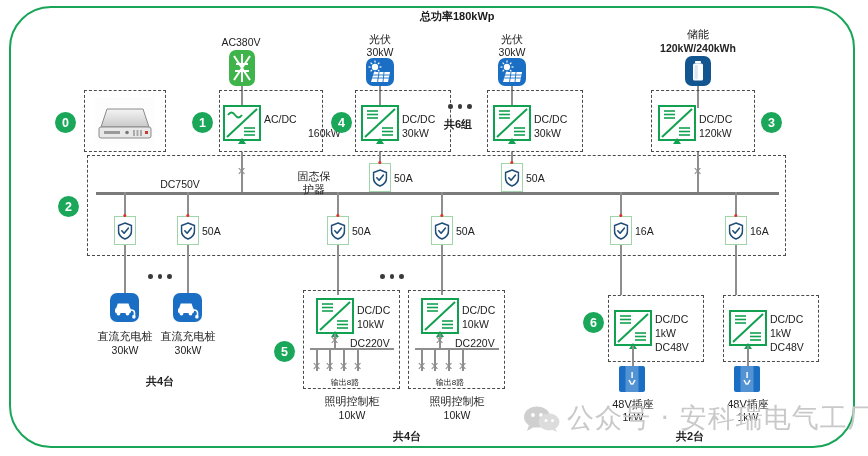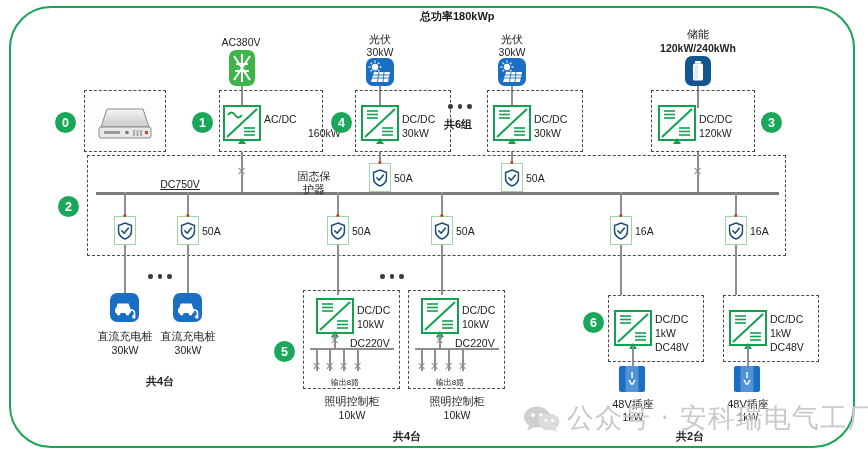--- a/index.html
+++ b/index.html
@@ -263,21 +263,21 @@
     </svg>
   </div>
   <div class="lbl" style="left:699px;top:113px;width:52px;text-align:left;">DC/DC</div>
   <div class="lbl" style="left:699px;top:127px;width:52px;text-align:left;">120kW</div>
   <div class="numcircle" style="left:761px;top:112px;">3</div>
 
   <div class="numcircle" style="left:58px;top:196px;">2</div>
   <div class="ddbox" style="left:87px;top:155px;width:699px;height:101px;"></div>
 
   <div class="busbar" style="left:96px;top:192px;width:683px;"></div>
-  <div class="lbl" style="left:150px;top:178px;width:60px;text-decoration:underline;">DC750V</div>
+  <div class="lbl" style="left:150px;top:178px;width:60px;">DC750V</div>
 
   <div class="lbl cn" style="left:288px;top:170px;width:52px;">固态保</div>
   <div class="lbl cn" style="left:288px;top:183px;width:52px;">护器</div>
 
   <div class="vwire" style="left:241.2px;top:152px;height:40px;"></div>
   <div class="xmark" style="left:237px;top:166px;">✕</div>
   <div class="vwire" style="left:697.2px;top:152px;height:40px;"></div>
   <div class="xmark" style="left:693px;top:166px;">✕</div>
 
   <div class="vwire" style="left:379.2px;top:152px;height:12px;"></div>

